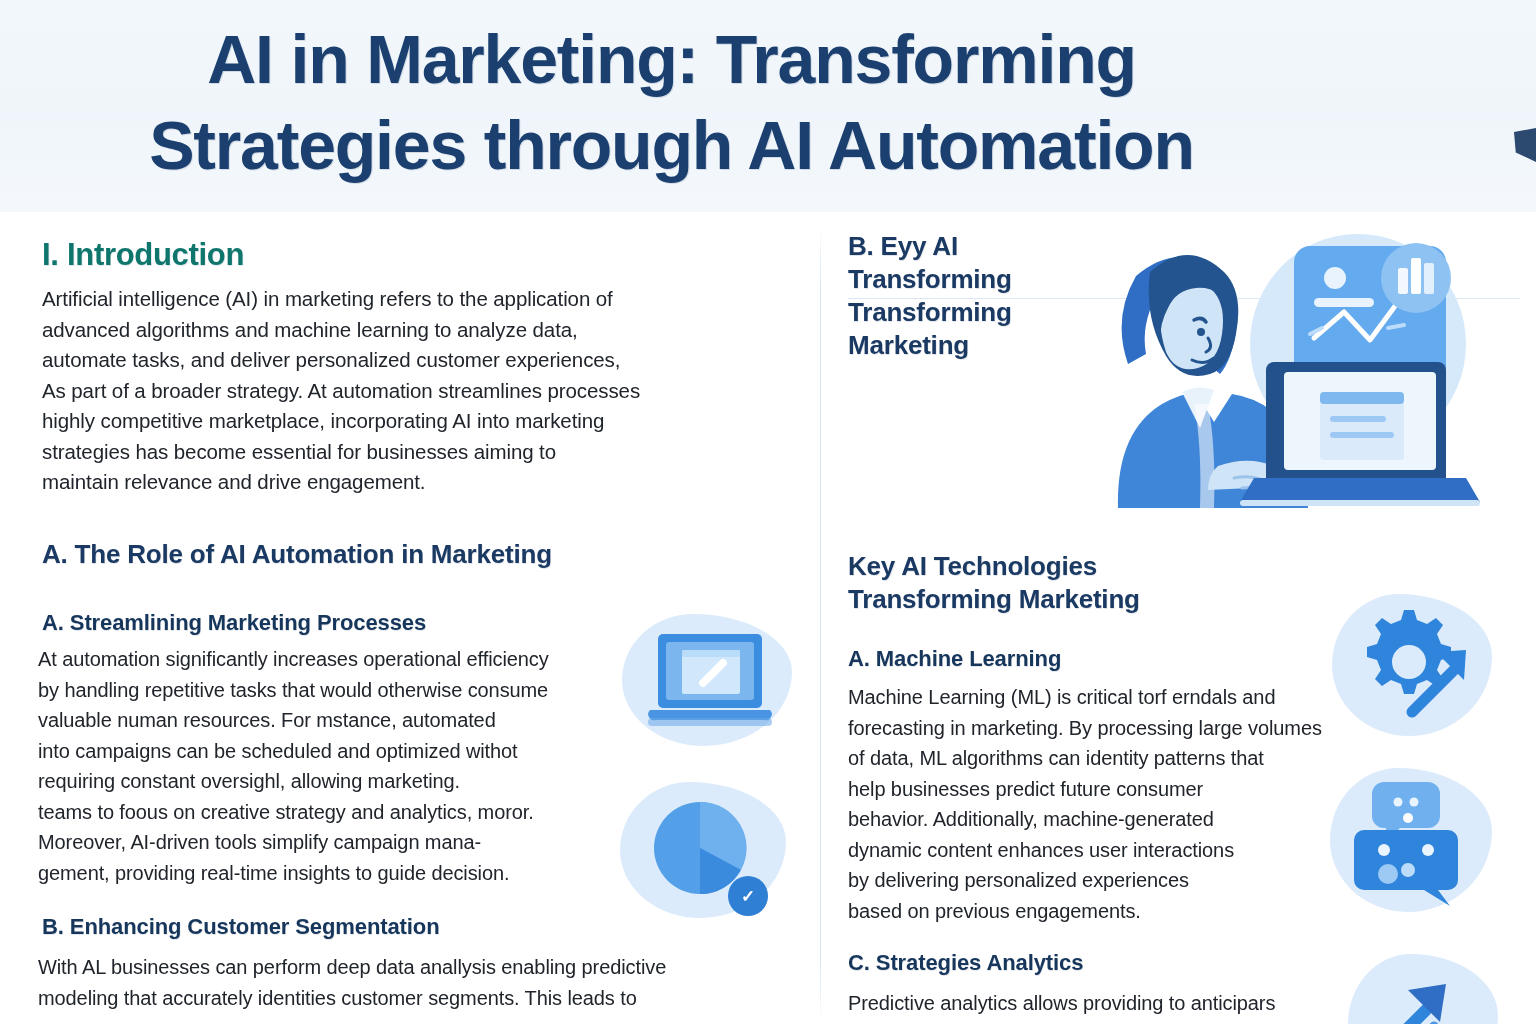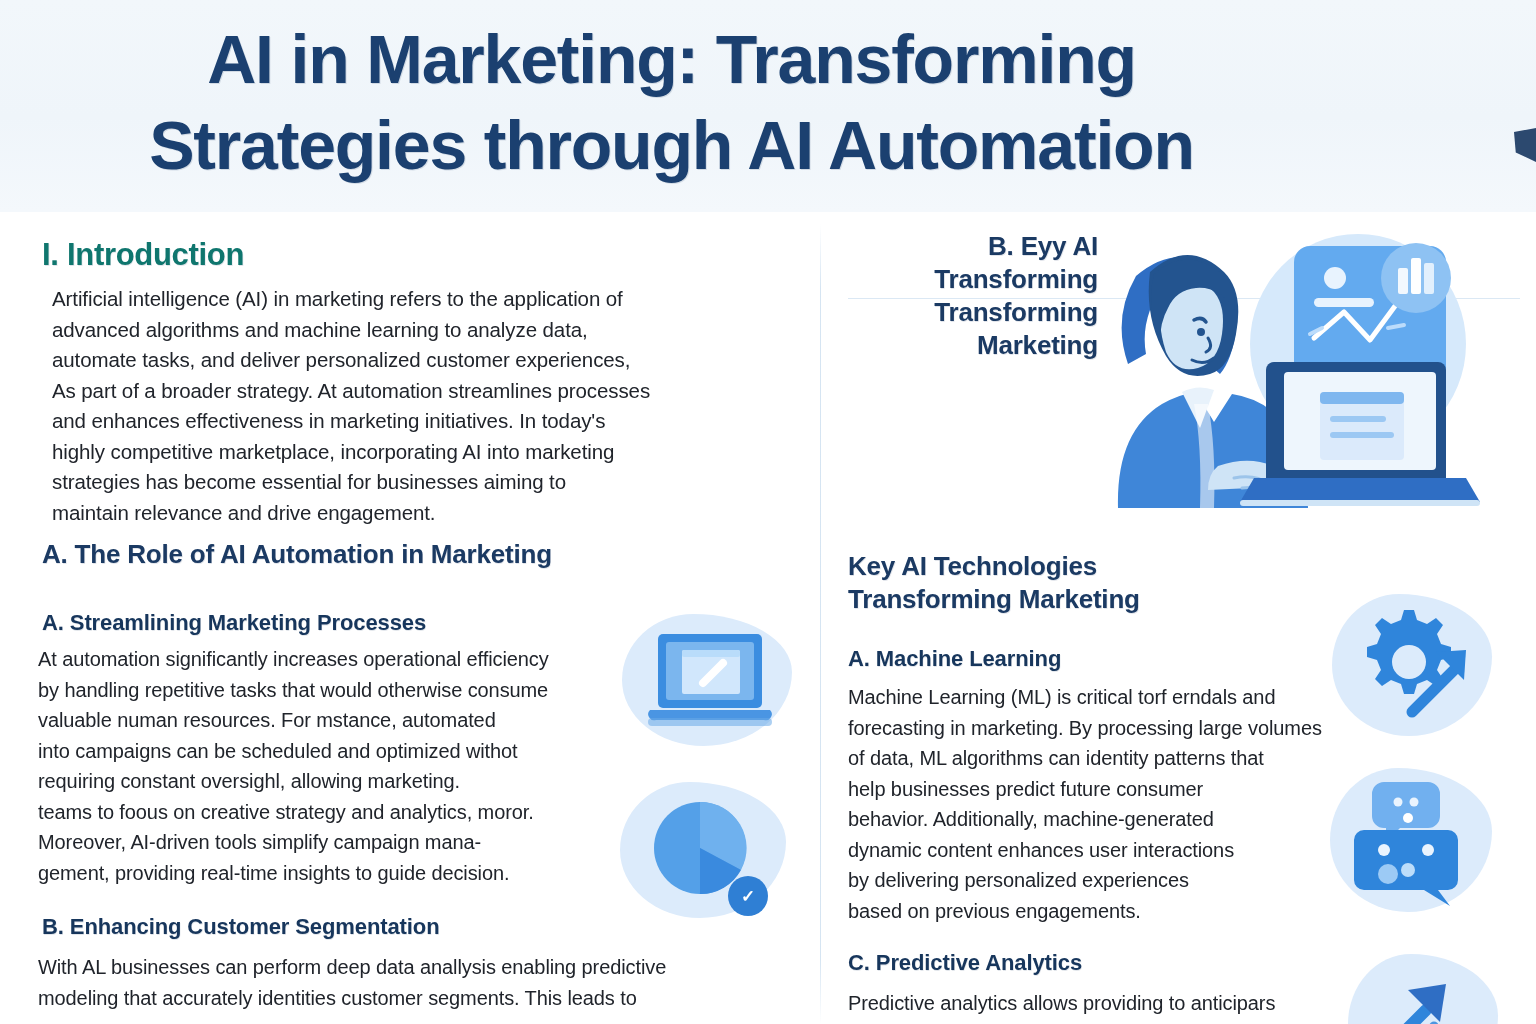--- a/index.html
+++ b/index.html
@@ -117,29 +117,29 @@
     font-size: 20.5px;
     line-height: 30.5px;
     letter-spacing: -0.1px;
     margin: 0;
   }
   .lead-txt .ln { display: block; }
   .body-txt .ln { display: block; }
 
   
   .p-intro-h   { position: absolute; left: 42px;  top: 24px;  }
-  .p-intro-b   { position: absolute; left: 52px;  top: 72px;  width: 700px; }
+  .p-intro-b   { position: absolute; left: 42px;  top: 72px;  width: 700px; }
   .p-roleA-h   { position: absolute; left: 42px;  top: 326px; }
   .p-strmA-h   { position: absolute; left: 42px;  top: 396px; }
   .p-strmA-b   { position: absolute; left: 38px;  top: 432px; width: 600px; }
   .p-segB-h    { position: absolute; left: 42px;  top: 700px; }
   .p-segB-b    { position: absolute; left: 38px;  top: 740px; width: 760px; }
 
   
-  .r-eyy-h     { position: absolute; left: 38px;  top: 18px;  width: 240px; text-align: right; }
+  .r-eyy-h     { position: absolute; left: 28px;  top: 18px;  width: 240px; }
   .r-key-h     { position: absolute; left: 28px;  top: 338px; width: 420px; }
   .r-ml-h      { position: absolute; left: 28px;  top: 432px; }
   .r-ml-b      { position: absolute; left: 28px;  top: 470px; width: 580px; }
   .r-pa-h      { position: absolute; left: 28px;  top: 736px; }
   .r-pa-b      { position: absolute; left: 28px;  top: 776px; width: 580px; }
 
   
   .icon-blob {
     position: absolute;
     background: #dcebfb;
@@ -183,21 +183,20 @@
 
   <div class="col col-left">
 
     <h2 class="h1-sec p-intro-h">I. Introduction</h2>
 
     <div class="lead-txt p-intro-b">
       <span class="ln">Artificial intelligence (AI) in marketing refers to the application of</span>
       <span class="ln">advanced algorithms and machine learning to analyze data,</span>
       <span class="ln">automate tasks, and deliver personalized customer experiences,</span>
       <span class="ln">As part of a broader strategy. At automation streamlines processes</span>
-      <span class="ln">and enhances effectiveness in marketing initiatives. In today's</span>
       <span class="ln">highly competitive marketplace, incorporating AI into marketing</span>
       <span class="ln">strategies has become essential for businesses aiming to</span>
       <span class="ln">maintain relevance and drive engagement.</span>
     </div>
 
     <h3 class="h2-sec p-roleA-h">A. The Role of AI Automation in Marketing</h3>
 
     <h4 class="h3-sec p-strmA-h">A. Streamlining Marketing Processes</h4>
 
     <div class="body-txt p-strmA-b">
@@ -298,21 +297,21 @@
       <span class="ln">Machine Learning (ML) is critical torf erndals  and</span>
       <span class="ln">forecasting in marketing. By processing large volumes</span>
       <span class="ln">of data, ML algorithms can identity patterns that</span>
       <span class="ln">help businesses predict future consumer</span>
       <span class="ln">behavior. Additionally, machine-generated</span>
       <span class="ln">dynamic content enhances user interactions</span>
       <span class="ln">by delivering personalized experiences</span>
       <span class="ln">based on previous engagements.</span>
     </div>
 
-    <h4 class="h3-sec r-pa-h">C. Predictive Analytics</h4>
+    <h4 class="h3-sec r-pa-h">C. Strategies Analytics</h4>
 
     <div class="body-txt r-pa-b">
       <span class="ln">Predictive analytics allows providing to anticipars</span>
     </div>
 
     <div class="icon-blob" style="left:512px; top:382px; width:160px; height:142px;"></div>
     <svg class="icon-svg" style="left:534px; top:396px;" width="124" height="116" viewBox="0 0 124 116">
       <path d="M50 2 l10 0 l3 10 l10 4 l9 -6 l7 7 l-6 9 l4 10 l10 3 l0 10 l-10 3 l-4 10 l6 9 l-7 7 l-9 -6 l-10 4 l-3 10 l-10 0 l-3 -10 l-10 -4 l-9 6 l-7 -7 l6 -9 l-4 -10 l-10 -3 l0 -10 l10 -3 l4 -10 l-6 -9 l7 -7 l9 6 l10 -4 z" fill="#2f85db"></path>
       <circle cx="55" cy="54" r="17" fill="#dcebfb"></circle>
       <path d="M58 104 L104 58" stroke="#2f85db" stroke-width="11" stroke-linecap="round"></path>

